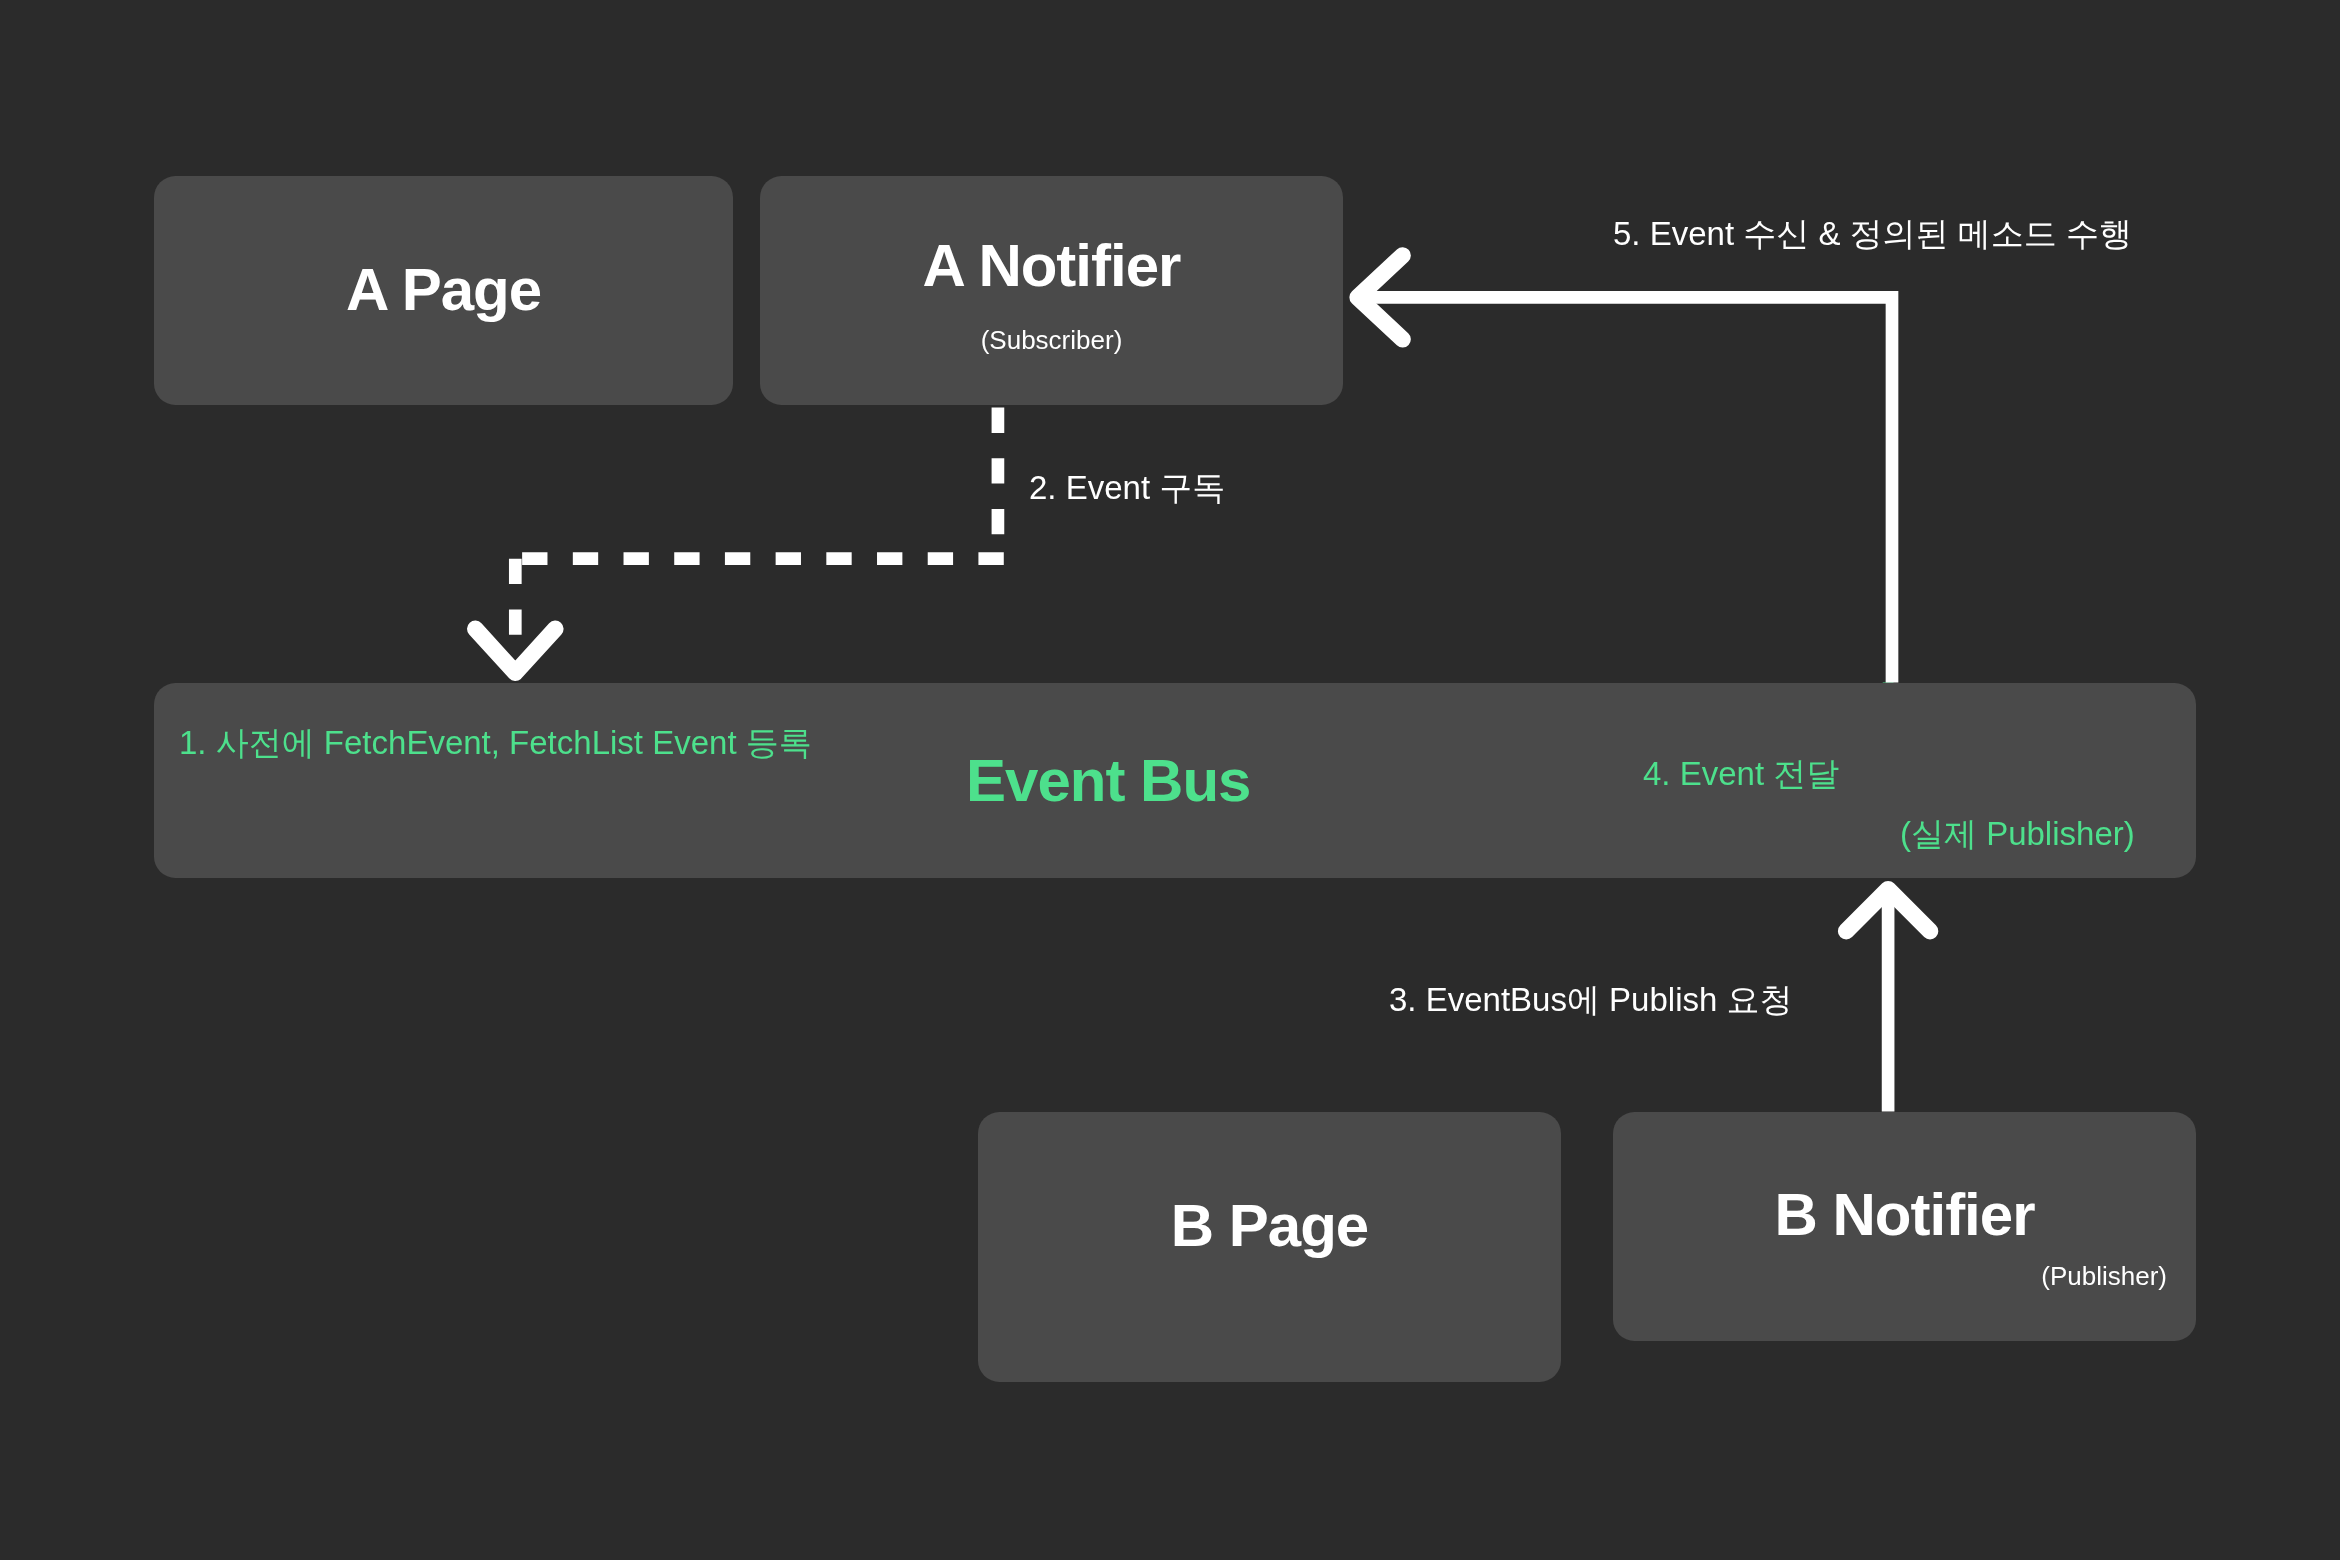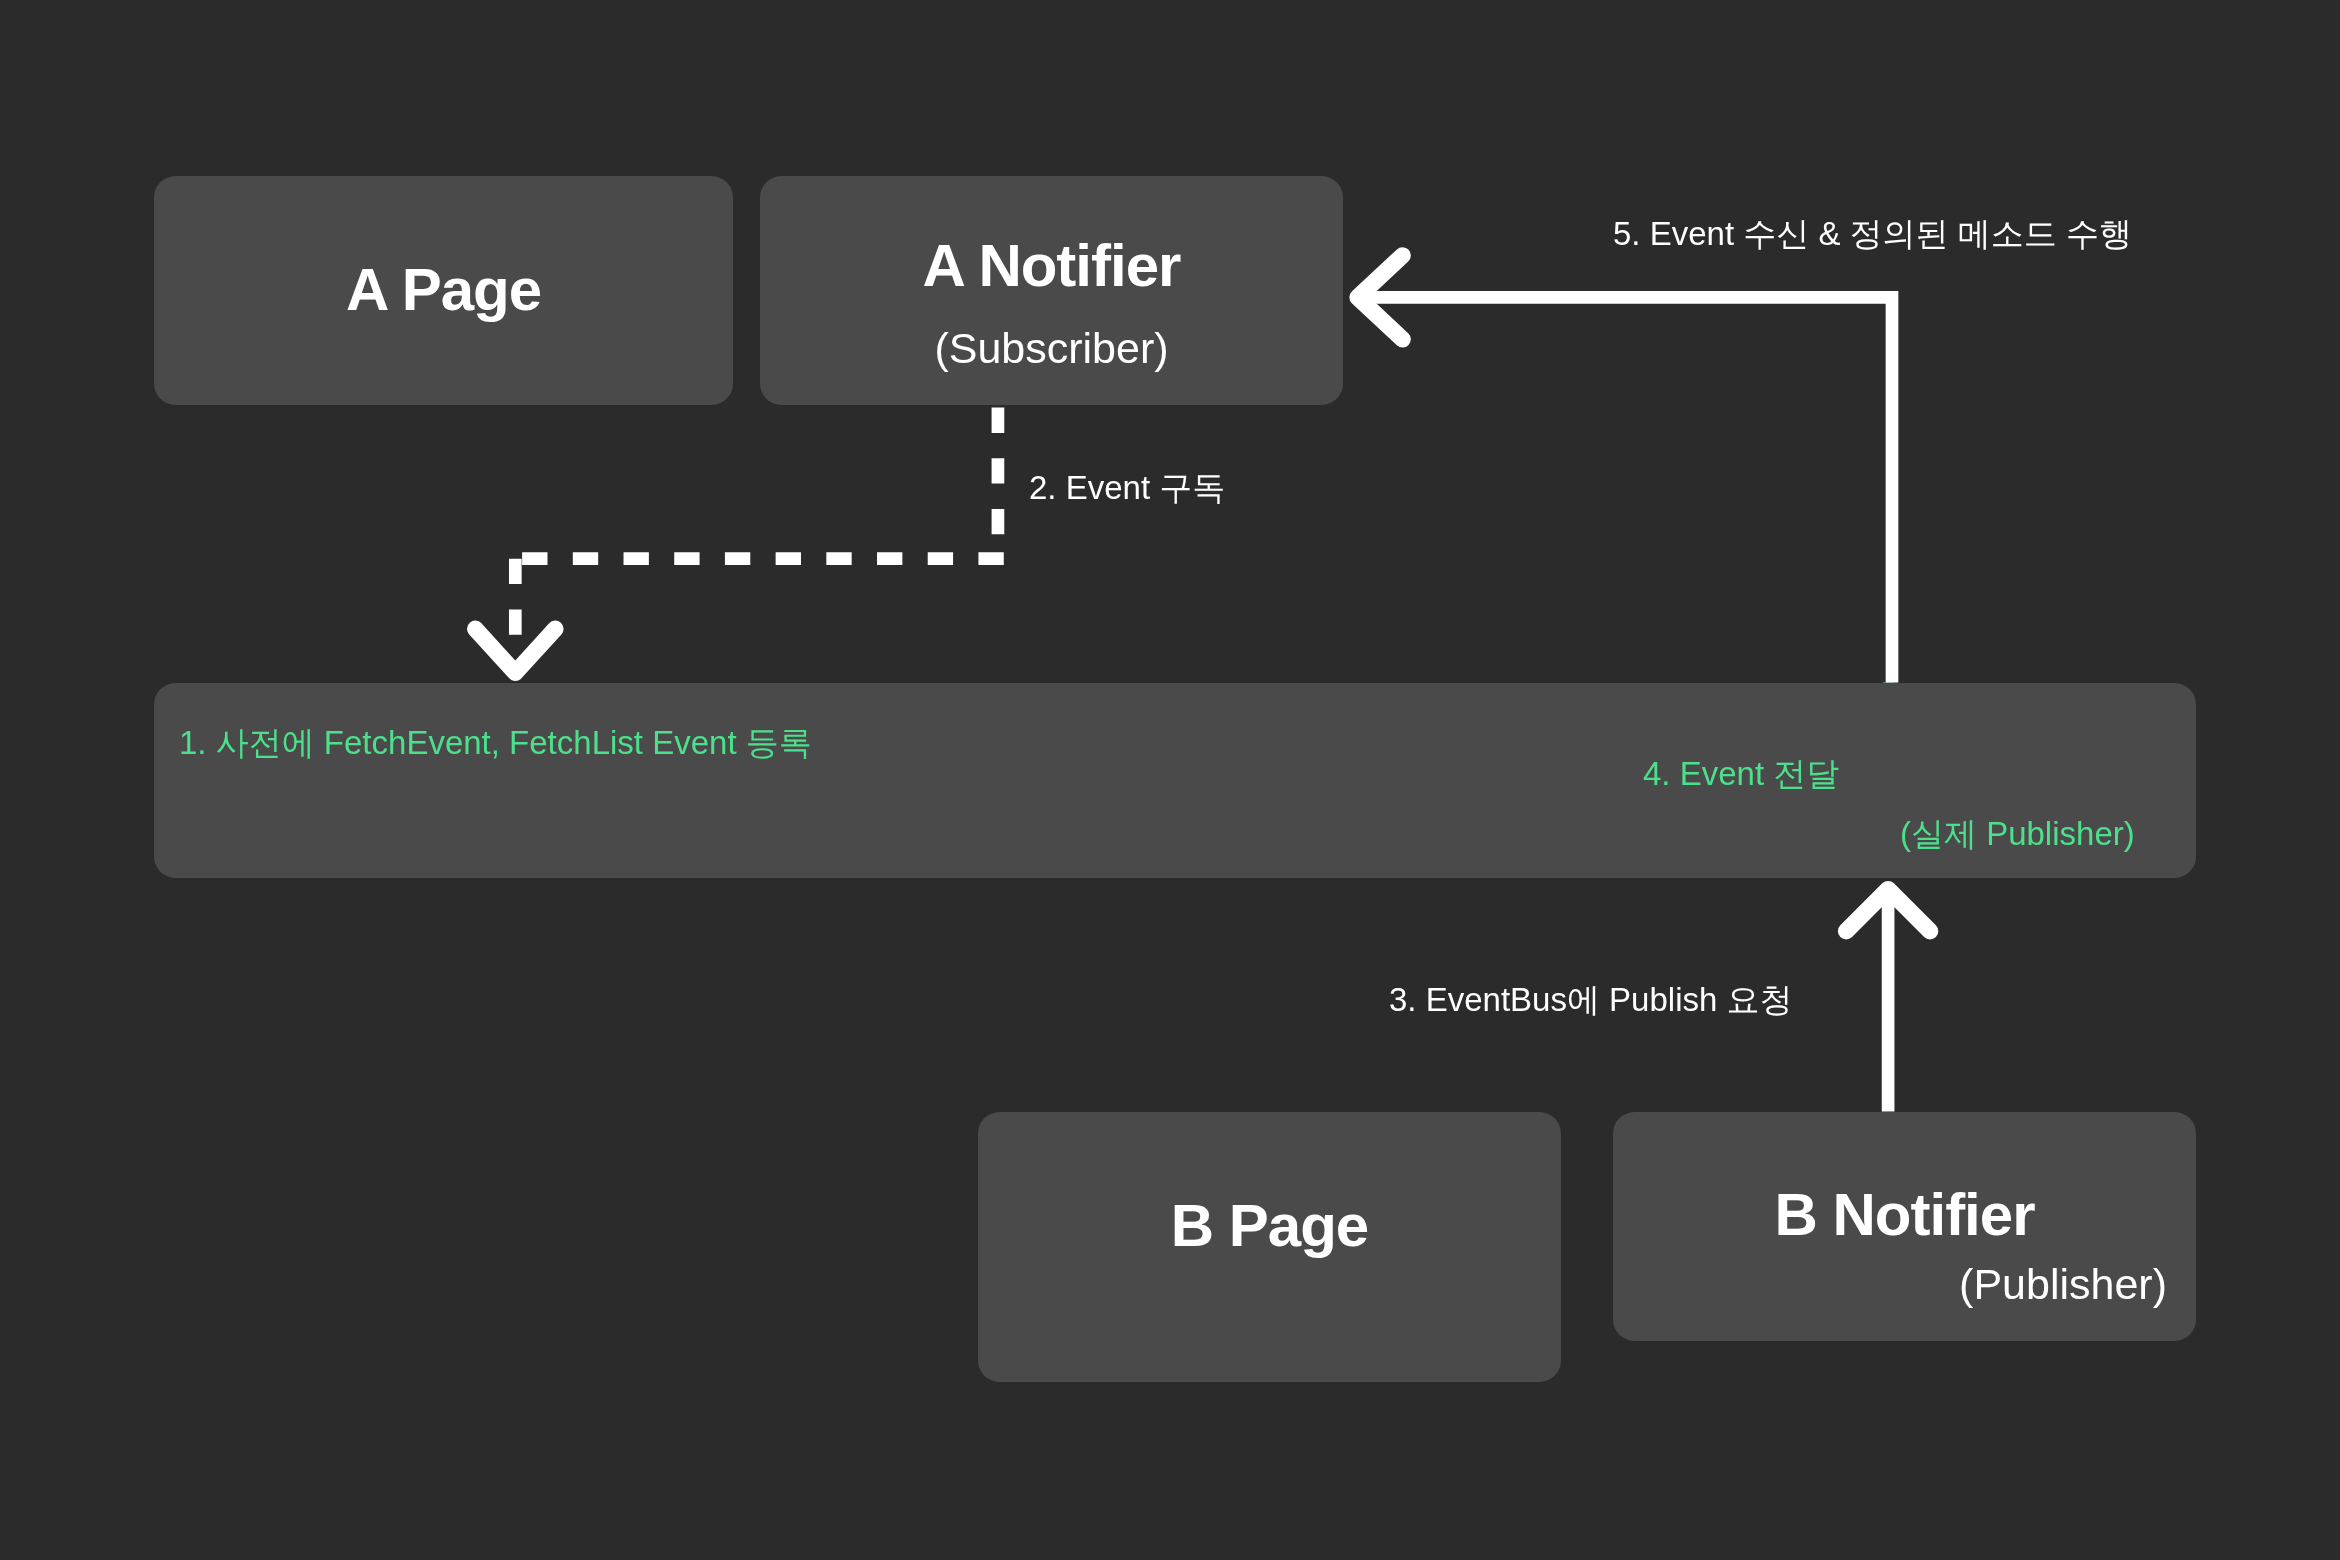--- a/index.html
+++ b/index.html
@@ -28,21 +28,21 @@
     text-align: center;
     color: #ffffff;
     font-weight: bold;
     font-size: 60px;
     letter-spacing: -1px;
     line-height: 1;
   }
   .node-sub {
     position: absolute;
     color: #ffffff;
-    font-size: 43px;
+    font-size: 26px;
     font-weight: 400;
     line-height: 1;
     white-space: nowrap;
   }
   .bus {
     position: absolute;
     background: #4a4a4a;
     border-radius: 21.5px;
     box-sizing: border-box;
   }
@@ -113,20 +113,21 @@
     <div class="node-title" style="top:84px;">A Page</div>
   </div>
 
   <div class="node" style="left:760px; top:176px; width:583px; height:229px;">
     <div class="node-title" style="top:60px;">A Notifier</div>
     <div class="node-sub" style="left:0; right:0; text-align:center; top:151px;">(Subscriber)</div>
   </div>
 
   <div class="bus" style="left:154px; top:683px; width:2042px; height:195px;">
     <div class="bus-note" style="left:25px; top:43px;">1. 사전에 FetchEvent, FetchList Event 등록</div>
+    <div class="bus-title" style="left:812px; top:68px;">Event Bus</div>
     <div class="bus-note" style="left:1489px; top:74px;">4. Event 전달</div>
     <div class="bus-note" style="left:1746px; top:134px;">(실제 Publisher)</div>
   </div>
 
   <div class="node" style="left:978px; top:1112px; width:583px; height:270px;">
     <div class="node-title" style="top:84px;">B Page</div>
   </div>
 
   <div class="node" style="left:1613px; top:1112px; width:583px; height:229px;">
     <div class="node-title" style="top:60px;margin-top:13px;">B Notifier</div>

